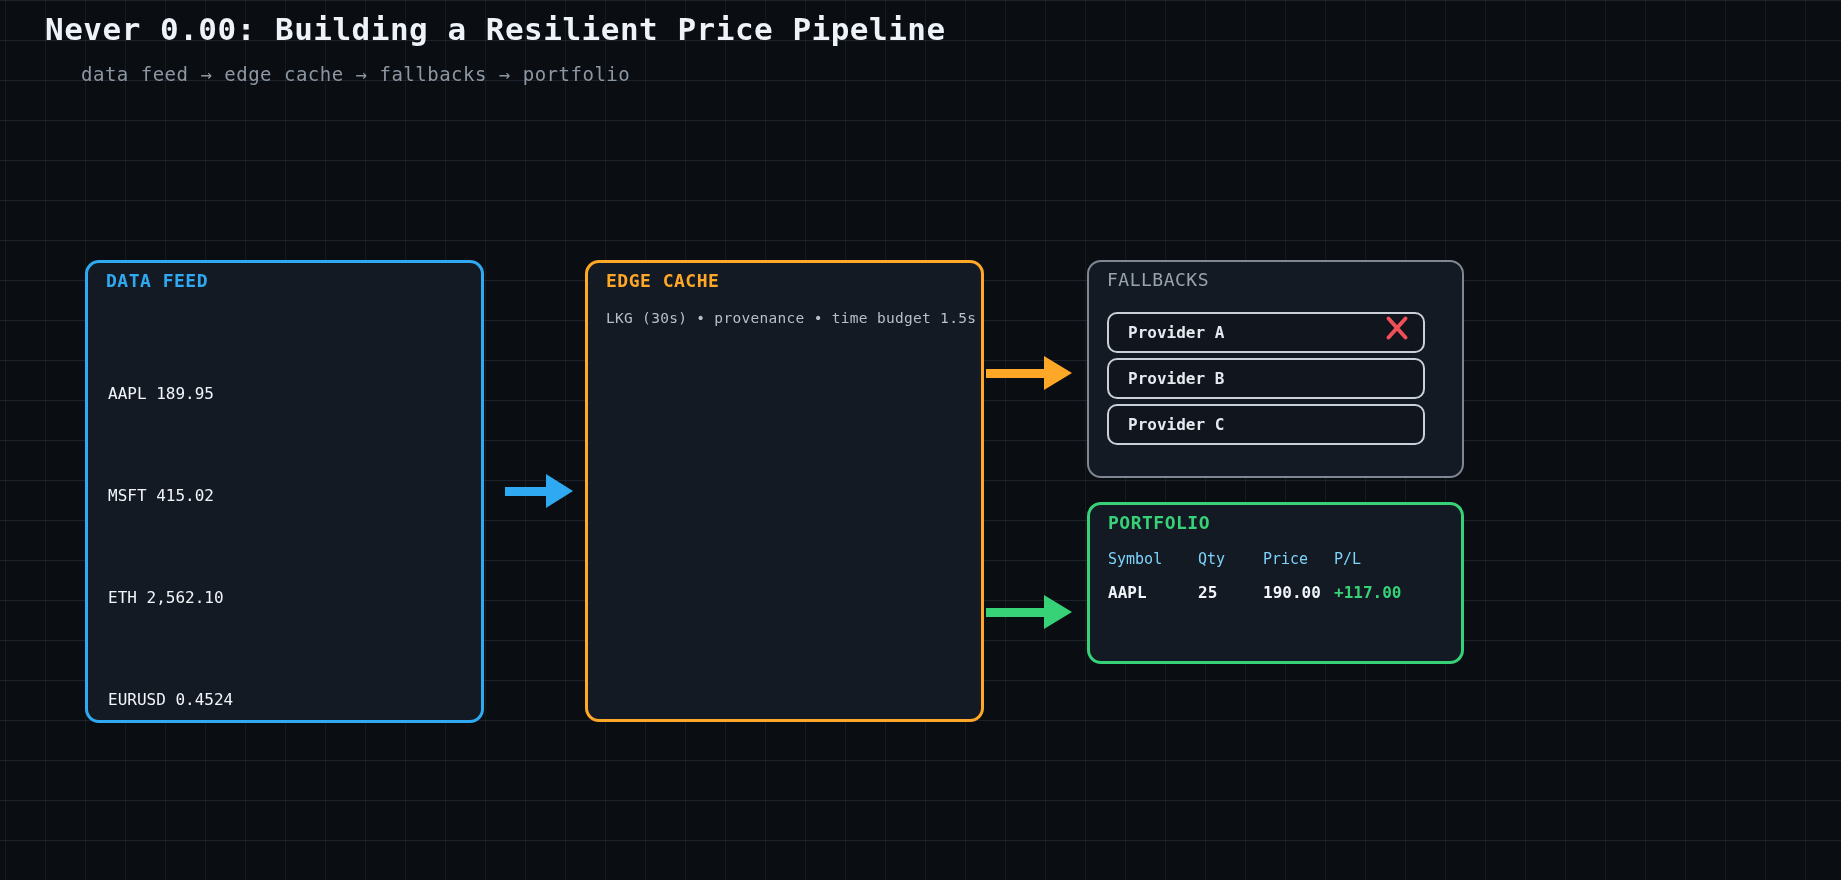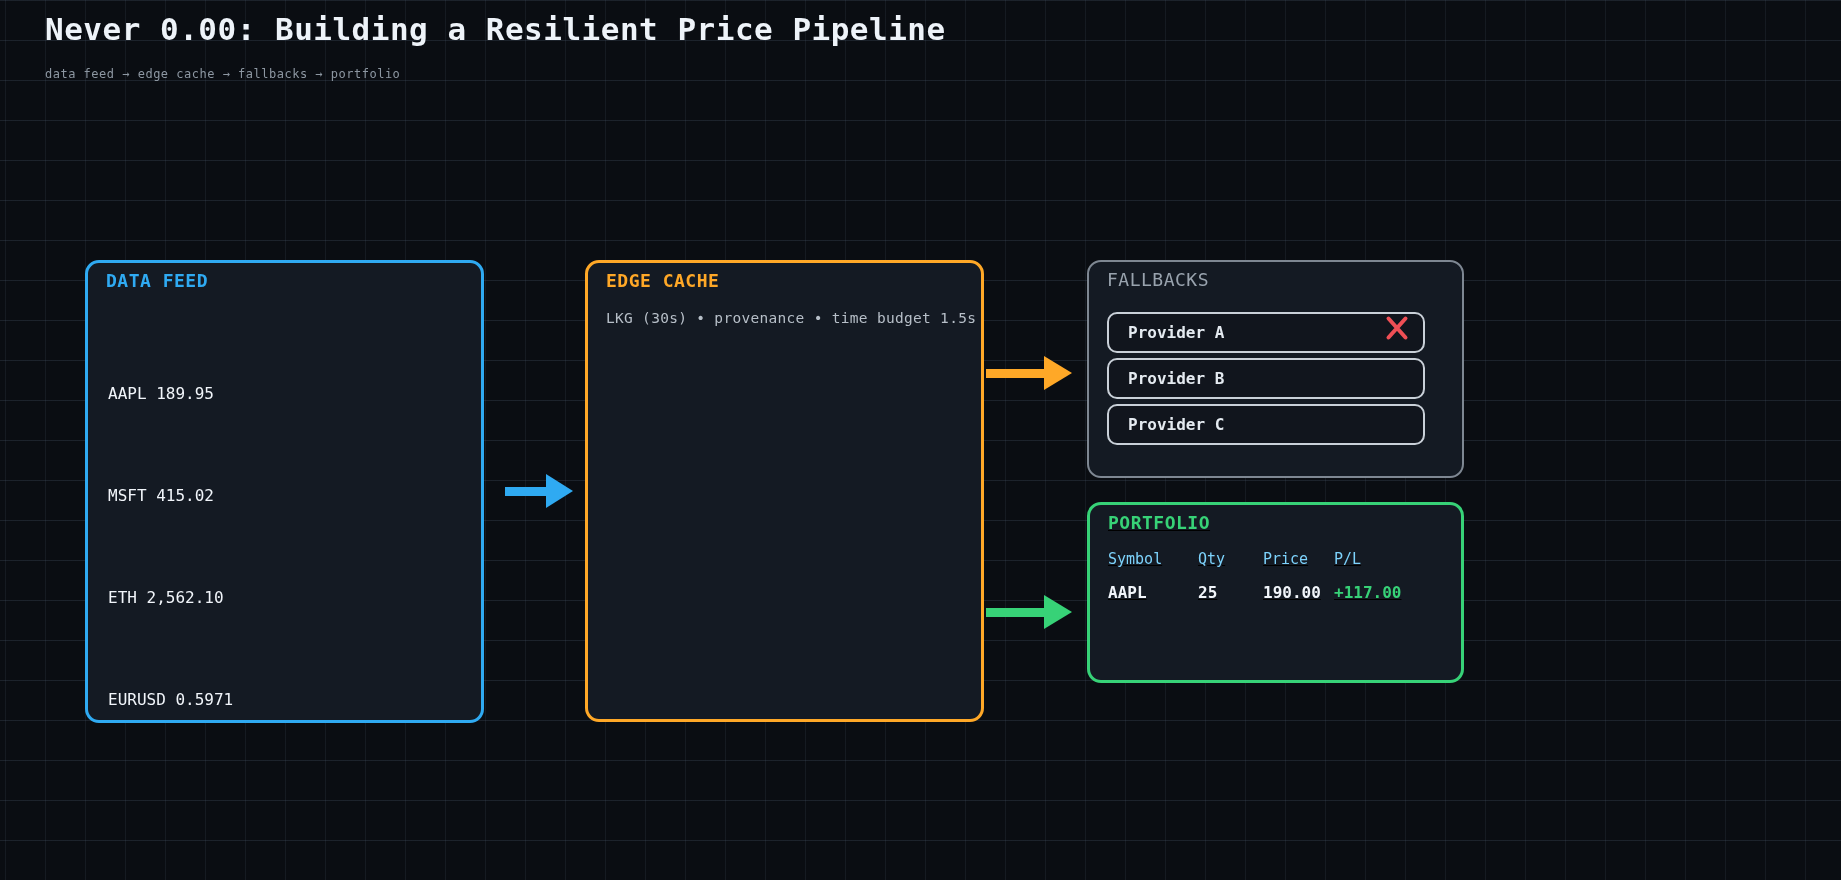--- a/index.html
+++ b/index.html
@@ -28,29 +28,29 @@
     font-family: "DejaVu Sans Mono", "Liberation Mono", monospace;
   }
 
   .page-title {
     position: absolute; left: 45px; top: 10px;
     font-size: 31px; font-weight: bold; color: #EEF3F9;
     letter-spacing: 0.5px; line-height: 38px; white-space: pre;
   }
   .page-subtitle {
     position: absolute; left: 45px; top: 62px;
-    font-size: 12px; color: #8D97A2; letter-spacing: 0.5px;
-    line-height: 24px; white-space: pre;
+    font-size: 19px; color: #8D97A2; letter-spacing: 0.5px;
+    line-height: 24px; white-space: pre; padding-left: 36px;
   }
 
   .panel { position: absolute; background: var(--panel_bg); border-radius: 14px; }
   .panel-feed  { left: 85px;  top: 260px; width: 399px; height: 463px; border: 3px solid var(--accent_blue); }
   .panel-cache { left: 585px; top: 260px; width: 399px; height: 462px; border: 3px solid var(--accent_orange); }
   .panel-fb    { left: 1087px; top: 260px; width: 377px; height: 218px; border: 2.5px solid var(--panel_border_gray); }
-  .panel-pf    { left: 1087px; top: 502px; width: 377px; height: 181px; border: 3px solid var(--accent_green); text-decoration: underline; }
+  .panel-pf    { left: 1087px; top: 502px; width: 377px; height: 162px; border: 3px solid var(--accent_green); }
 
   .panel-title {
     margin: 6px 0 0 18px; font-size: 18px; font-weight: bold;
     letter-spacing: 0.5px; line-height: 24px; white-space: pre;
   }
   .panel-feed  .panel-title { color: var(--accent_blue); }
   .panel-cache .panel-title { color: var(--accent_orange); }
   .panel-fb    .panel-title { color: var(--muted_gray); font-weight: normal; }
   .panel-pf    .panel-title { color: var(--accent_green); }
 
@@ -98,21 +98,21 @@
 
   <div class="page-title">Never 0.00: Building a Resilient Price Pipeline</div>
   <div class="page-subtitle">data feed → edge cache → fallbacks → portfolio</div>
 
   <section class="panel panel-feed">
     <h2 class="panel-title">DATA FEED</h2>
     <ul class="feed-list">
       <li>AAPL 189.95</li>
       <li>MSFT 415.02</li>
       <li>ETH 2,562.10</li>
-      <li>EURUSD 0.5971</li>
+      <li>EURUSD 0.4524</li>
     </ul>
   </section>
 
   <section class="panel panel-cache">
     <h2 class="panel-title">EDGE CACHE</h2>
     <div class="cache-meta">LKG (30s) • provenance • time budget 1.5s</div>
   </section>
 
   <section class="panel panel-fb">
     <h2 class="panel-title">FALLBACKS</h2>

